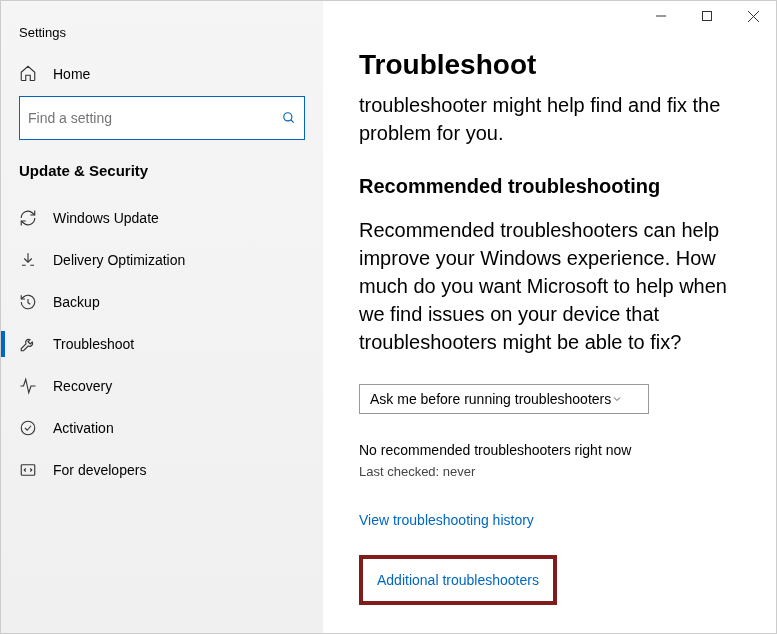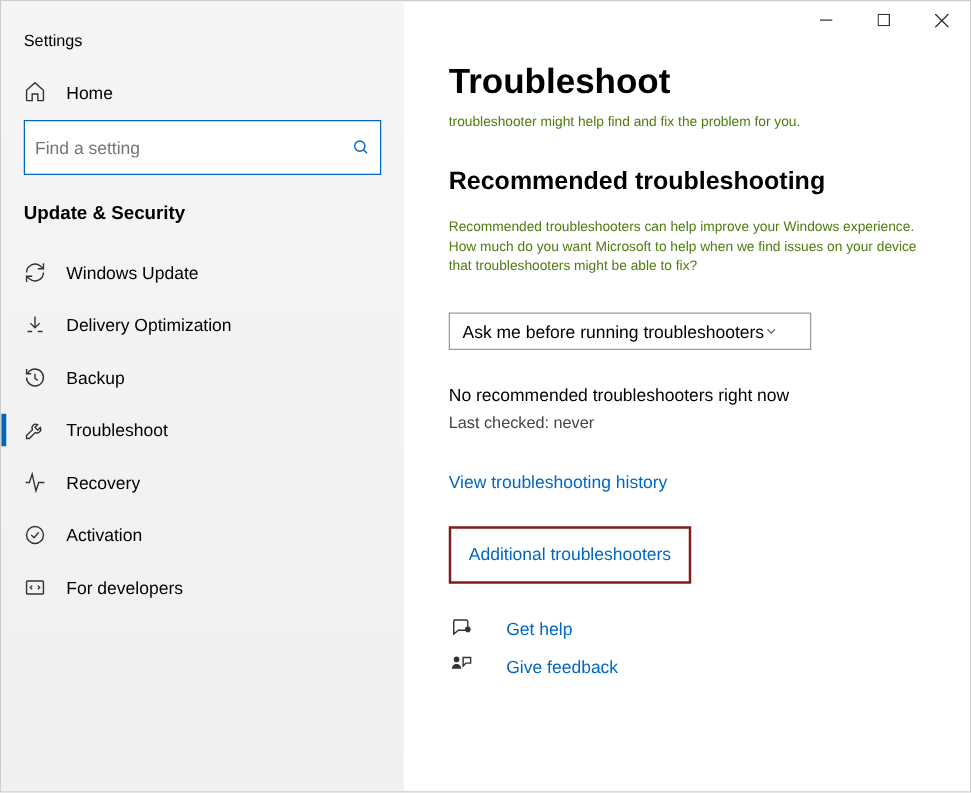--- a/index.html
+++ b/index.html
@@ -12,28 +12,28 @@
     .search-box .sicon { color: #0067c0; }
     .section-header { padding: 0 18px 18px 18px; font-size: 15px; font-weight: 600; }
     .nav-item { display: flex; align-items: center; gap: 16px; padding: 12px 18px; font-size: 14px; cursor: pointer; position: relative; }
     .nav-item.active::before { content: ""; position: absolute; left: 0; top: 8px; bottom: 8px; width: 4px; background: #0067c0; }
     .nav-icon { width: 18px; height: 18px; display: flex; align-items: center; justify-content: center; flex-shrink: 0; }
     .main { flex: 1; display: flex; flex-direction: column; position: relative; }
     .win-controls { position: absolute; top: 0; right: 0; display: flex; }
     .win-btn { width: 46px; height: 30px; display: flex; align-items: center; justify-content: center; cursor: pointer; font-size: 13px; }
     .content { padding: 48px 36px 0 36px; overflow: hidden; }
     h1 { font-size: 28px; font-weight: 600; margin-bottom: 10px; }
-    .body-text { font-size: 11px; color: #4d7c0f; line-height: 1.4; margin-bottom: 28px; }
+    .body-text { font-size: 20px; color: #000000; line-height: 1.4; margin-bottom: 28px; }
     h2 { font-size: 20px; font-weight: 600; margin-bottom: 18px; }
     .dropdown { display: inline-flex; align-items: center; border: 1px solid #999; padding: 6px 10px; font-size: 14px; min-width: 290px; cursor: pointer; margin-bottom: 28px; }
     .status-line { font-size: 14px; margin-bottom: 6px; }
     .sub-line { font-size: 13px; color: #444; margin-bottom: 32px; }
     .link { color: #0067c0; font-size: 14px; cursor: pointer; display: inline-block; }
     .link-row { margin-bottom: 26px; }
-    .highlight-box { border: 2px solid #7f1d1d; padding: 12px 14px; display: inline-block; margin-bottom: 26px; }
+    .highlight-box { border: 4px solid #7f1d1d; padding: 12px 14px; display: inline-block; margin-bottom: 26px; }
     .help-row { display: flex; align-items: flex-end; gap: 26px; margin-bottom: 12px; }
     .help-row .hicon { width: 20px; color: #333; }
     svg { display: block; }
   </style>
 </head>
 <body>
 
 <div class="sidebar">
   <div class="title-row">Settings</div>
   <div class="home-row">

